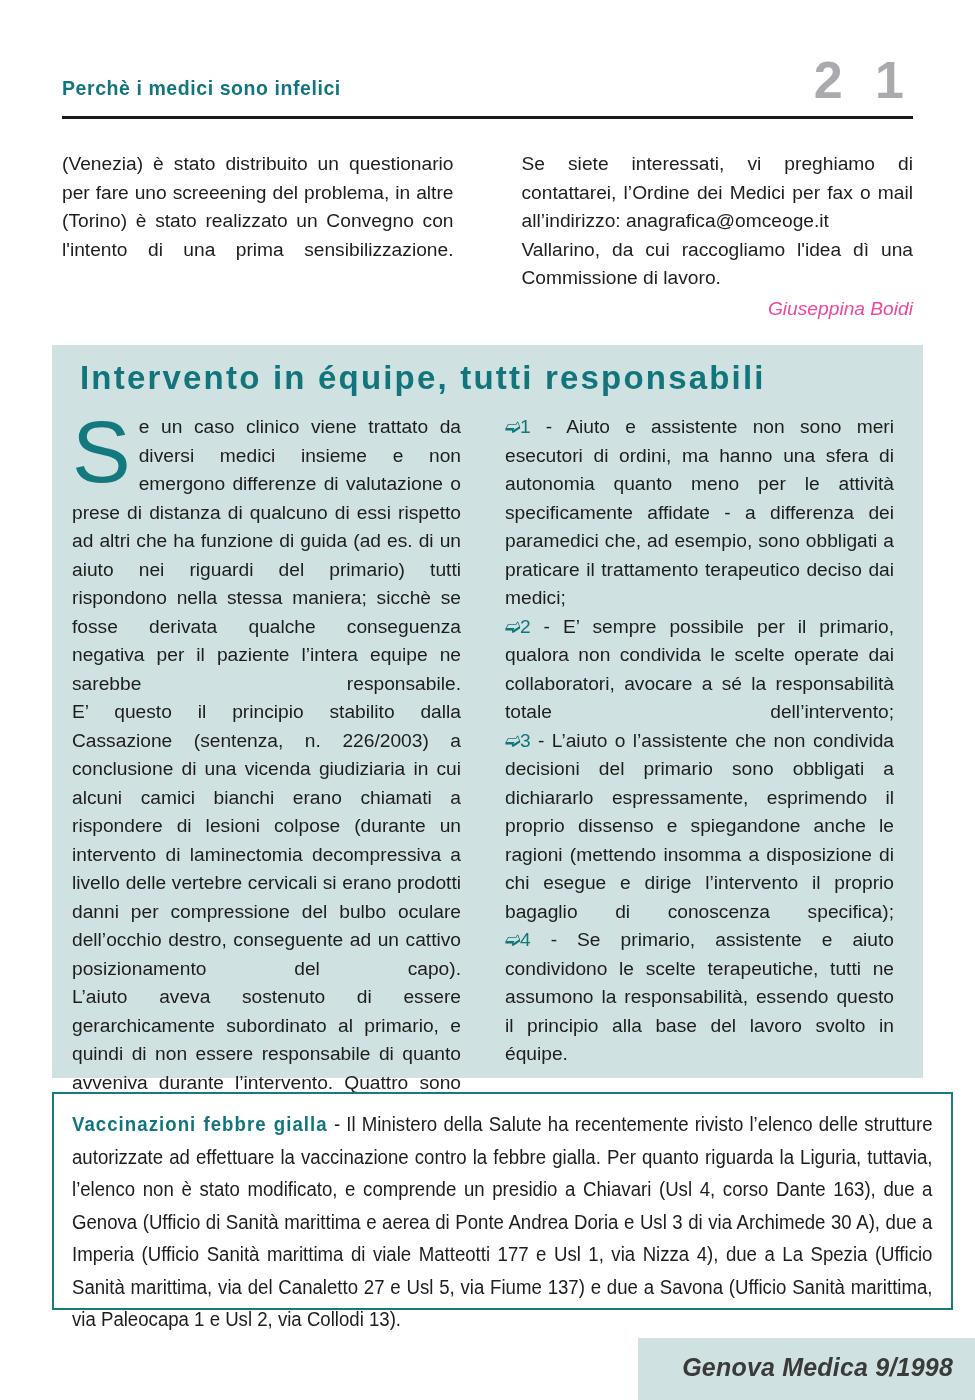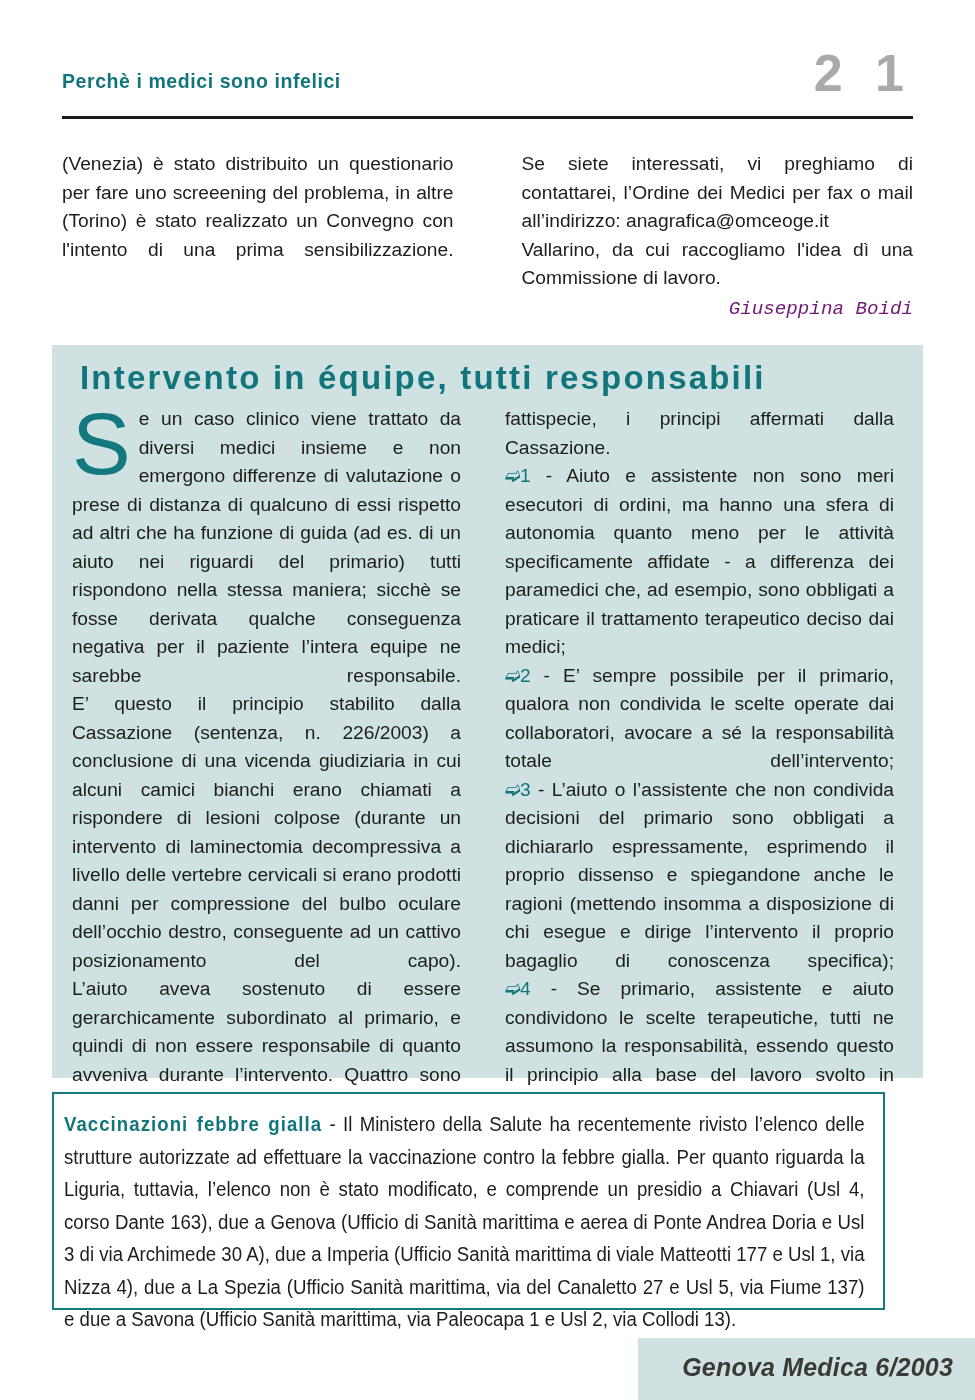--- a/index.html
+++ b/index.html
@@ -13,21 +13,21 @@
     position: relative;
     font-family: "Liberation Sans", sans-serif;
     color: #1d1d1d;
     overflow: hidden;
   }
 
   
   .page-header {
     position: absolute;
     left: 62px;
-    top: 59px;
+    top: 66px;
     right: 62px;
     height: 60px;
   }
   .header-title {
     position: absolute;
     left: 0;
     top: 10px;
     font-family: "Liberation Sans Narrow", "Liberation Sans", sans-serif;
     font-size: 21px;
     font-weight: bold;
@@ -82,22 +82,21 @@
   }
   .intro-col p.last-justify {
     text-align-last: justify;
   }
   .signature {
     margin-top: 2px;
     font-size: 19.2px;
     line-height: 28.6px;
     font-style: italic;
     text-align: right;
-    color: #701a75;
-    font-family: Liberation Mono, monospace;
+    color: #ec4899;
   }
 
   
   .article-box {
     position: absolute;
     left: 52px;
     top: 345px;
     width: 871px;
     height: 733px;
     background: #cfe2e1;
@@ -105,21 +104,21 @@
     padding: 14px 20px 10px 20px;
   }
   .article-title {
     font-family: "Liberation Sans Narrow", "Liberation Sans", sans-serif;
     font-size: 33px;
     font-weight: bold;
     color: #12757c;
     letter-spacing: 2.2px;
     white-space: nowrap;
     line-height: 38px;
-    margin: 0 0 8px 8px;
+    margin: 0 0 16px 8px;
   }
   .article-cols {
     display: flex;
     gap: 44px;
   }
   .article-col {
     width: 389px;
   }
   .article-col p {
     margin: 0;
@@ -148,26 +147,26 @@
   }
   .bullet-num {
     color: #12757c;
   }
 
   
   .note-box {
     position: absolute;
     left: 52px;
     top: 1092px;
-    width: 833px;
+    width: 901px;
     height: 218px;
     border: 2px solid #177a7e;
     box-sizing: border-box;
     background: #ffffff;
-    padding: 14px 18px 10px 10px;
+    padding: 14px 18px 10px 18px;
   }
   .note-box p {
     margin: 0;
     font-family: "Liberation Sans Narrow", "Liberation Sans", sans-serif;
     font-size: 19.6px;
     line-height: 32.5px;
     text-align: justify;
     text-align-last: left;
     color: #1d1d1d;
     transform: scaleX(0.95);
@@ -226,33 +225,32 @@
   <div class="article-title">Intervento in équipe, tutti responsabili</div>
   <div class="article-cols">
 
     <div class="article-col">
       <p class="jfull"><span class="dropcap">S</span><span>e un caso clinico viene trattato da diversi medici insieme e non emergono differenze di valutazione o prese di distanza di qualcuno di essi rispetto ad altri che ha funzione di guida (ad es. di un aiuto nei riguardi del primario) tutti rispondono nella stessa maniera; sicchè se fosse derivata qualche conseguenza negativa per il paziente l’intera equipe ne sarebbe responsabile.</span></p>
       <p class="jfull">E’ questo il principio stabilito dalla Cassazione (sentenza, n. 226/2003) a conclusione di una vicenda giudiziaria in cui alcuni camici bianchi erano chiamati a rispondere di lesioni colpose (durante un intervento di laminectomia decompressiva a livello delle vertebre cervicali si erano prodotti danni per compressione del bulbo oculare dell’occhio destro, conseguente ad un cattivo posizionamento del capo).</p>
       <p class="jfull">L’aiuto aveva sostenuto di essere gerarchicamente subordinato al primario, e quindi di non essere responsabile di quanto avveniva durante l’intervento. Quattro sono stati, nella</p>
     </div>
 
     <div class="article-col">
-      <p class="jfull">fattispecie, i principi affermati dalla Cassazione.</p>
 
       <p class="jfull"><span class="bullet-arrow">➫</span><span class="bullet-num">1</span><span> - Aiuto e assistente non sono meri esecutori di ordini, ma hanno una sfera di autonomia quanto meno per le attività specificamente affidate - a differenza dei paramedici che, ad esempio, sono obbligati a praticare il trattamento terapeutico deciso dai medici;</span></p>
 
       <p class="jfull"><span class="bullet-arrow">➫</span><span class="bullet-num">2</span><span> - E’ sempre possibile per il primario, qualora non condivida le scelte operate dai collaboratori, avocare a sé la responsabilità totale dell’intervento;</span></p>
 
       <p class="jfull"><span class="bullet-arrow">➫</span><span class="bullet-num">3</span><span> - L’aiuto o l’assistente che non condivida decisioni del primario sono obbligati a dichiararlo espressamente, esprimendo il proprio dissenso e spiegandone anche le ragioni (mettendo insomma a disposizione di chi esegue e dirige l’intervento il proprio bagaglio di conoscenza specifica);</span></p>
 
       <p class="jfull"><span class="bullet-arrow">➫</span><span class="bullet-num">4</span><span> - Se primario, assistente e aiuto condividono le scelte terapeutiche, tutti ne assumono la responsabilità, essendo questo il principio alla base del lavoro svolto in équipe.</span></p>
     </div>
 
   </div>
 </div>
 
 <div class="note-box">
   <p><span class="note-lead">Vaccinazioni febbre gialla</span><span> - Il Ministero della Salute ha recentemente rivisto l’elenco delle strutture autorizzate ad effettuare la vaccinazione contro la febbre gialla. Per quanto riguarda la Liguria, tuttavia, l’elenco non è stato modificato, e comprende un presidio a Chiavari (Usl 4, corso Dante 163), due a Genova (Ufficio di Sanità marittima e aerea di Ponte Andrea Doria e Usl 3 di via Archimede 30 A), due a Imperia (Ufficio Sanità marittima di viale Matteotti 177 e Usl 1, via Nizza 4), due a La Spezia (Ufficio Sanità marittima, via del Canaletto 27 e Usl 5, via Fiume 137) e due a Savona (Ufficio Sanità marittima, via Paleocapa 1 e Usl 2, via Collodi 13).</span></p>
 </div>
 
 <div class="footer-bar">
-  <div class="footer-text">Genova Medica 6/2003</div>
+  <div class="footer-text">Genova Medica 9/1998</div>
 </div>
 
 </body></html>

